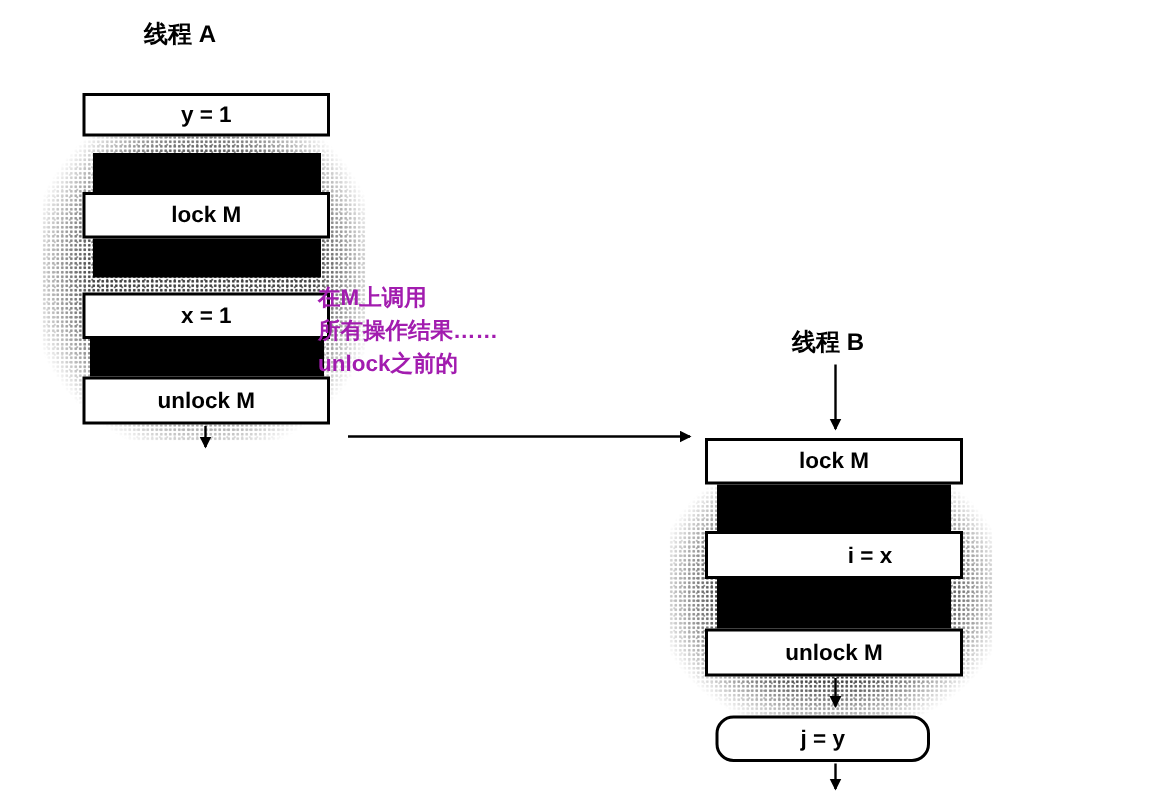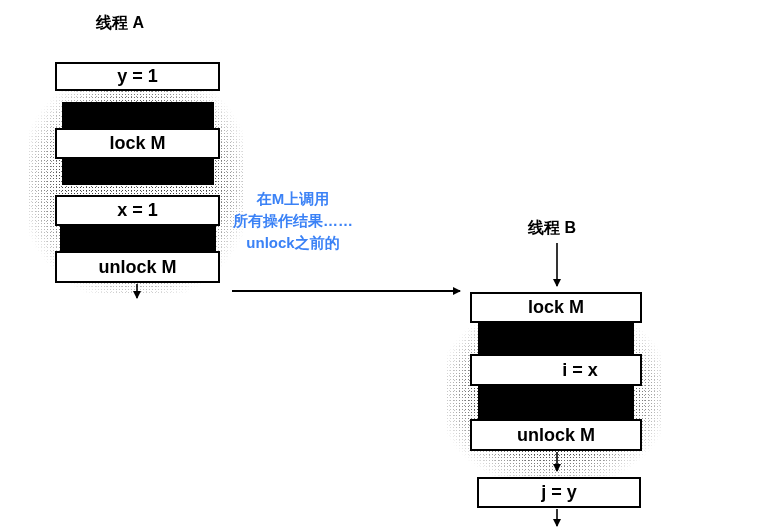--- a/index.html
+++ b/index.html
@@ -40,39 +40,38 @@
   
   .box {
     position: absolute;
     background: #ffffff;
     border: 2px solid #000000;
     z-index: 3;
     display: flex;
     align-items: center;
     justify-content: center;
     font-weight: bold;
-    font-size: 18px;
+    font-size: 15px;
     color: #000000;
     box-sizing: border-box;
   }
 
   .thread-label {
     position: absolute;
     font-weight: bold;
     font-size: 16px;
     color: #000000;
     z-index: 5;
     white-space: nowrap;
   }
 
   .annotation {
     position: absolute;
     font-weight: bold;
-    color: #3b82f6;
-    text-align: center;
+    color: #a21caf;
     z-index: 5;
     line-height: 1.45;
     white-space: nowrap;
   }
   .annotation-before { font-size: 15px; }
   .annotation-after  { font-size: 16px; }
 
   .arrows {
     position: absolute;
     left: 0;
@@ -111,21 +110,21 @@
 
   <div class="box" style="left:470px; top:292px; width:172px; height:31px;">
       <span>lock M</span>
     </div>
   <div class="box" style="left:470px; top:354px; width:172px; height:32px;padding-left:48px;">
       <span>i = x</span>
     </div>
   <div class="box" style="left:470px; top:419px; width:172px; height:32px;">
       <span>unlock M</span>
     </div>
-  <div class="box" style="left:477px; top:477px; width:164px; height:31px;">
+  <div class="box" style="left:477px; top:477px; width:143px; height:31px;border-radius:12px;">
       <span>j = y</span>
     </div>
 
   <div class="thread-label" style="left:96px;  top:13px;">线程 A</div>
   <div class="thread-label" style="left:528px; top:218px;">线程 B</div>
 
   <div class="annotation annotation-before" style="left:212px; top:188px; width:162px;">
     <div>在M上调用</div>
     <div>所有操作结果……</div>
     <div>unlock之前的</div>

